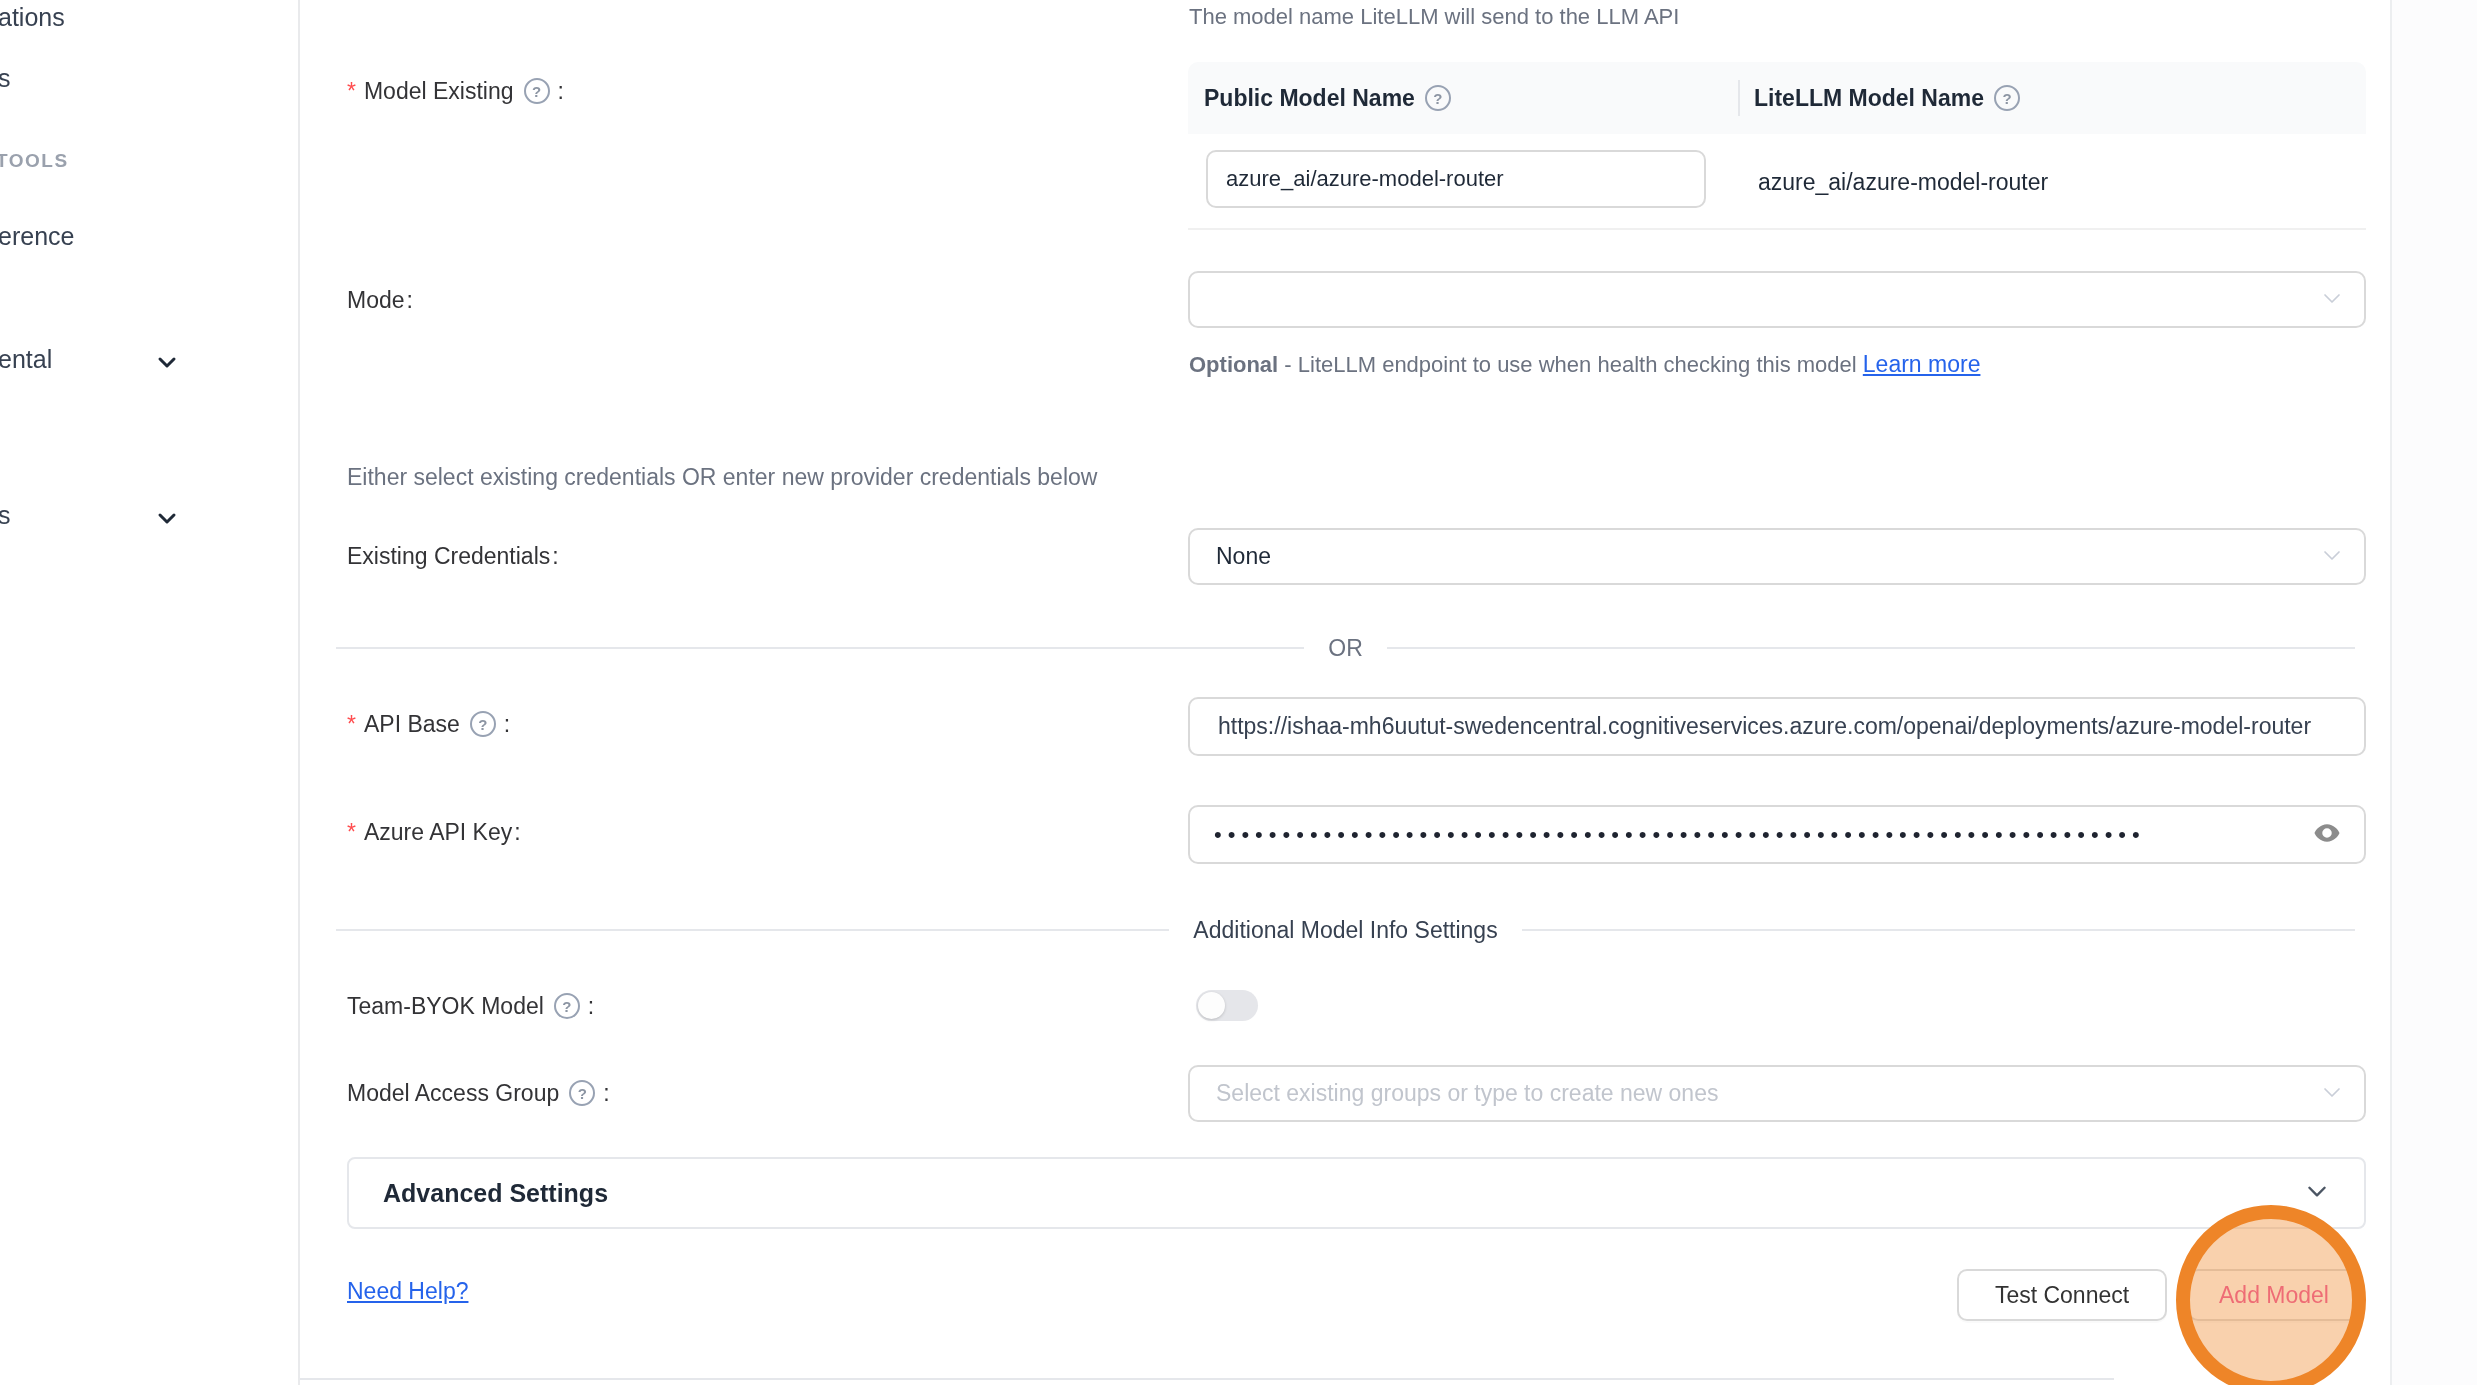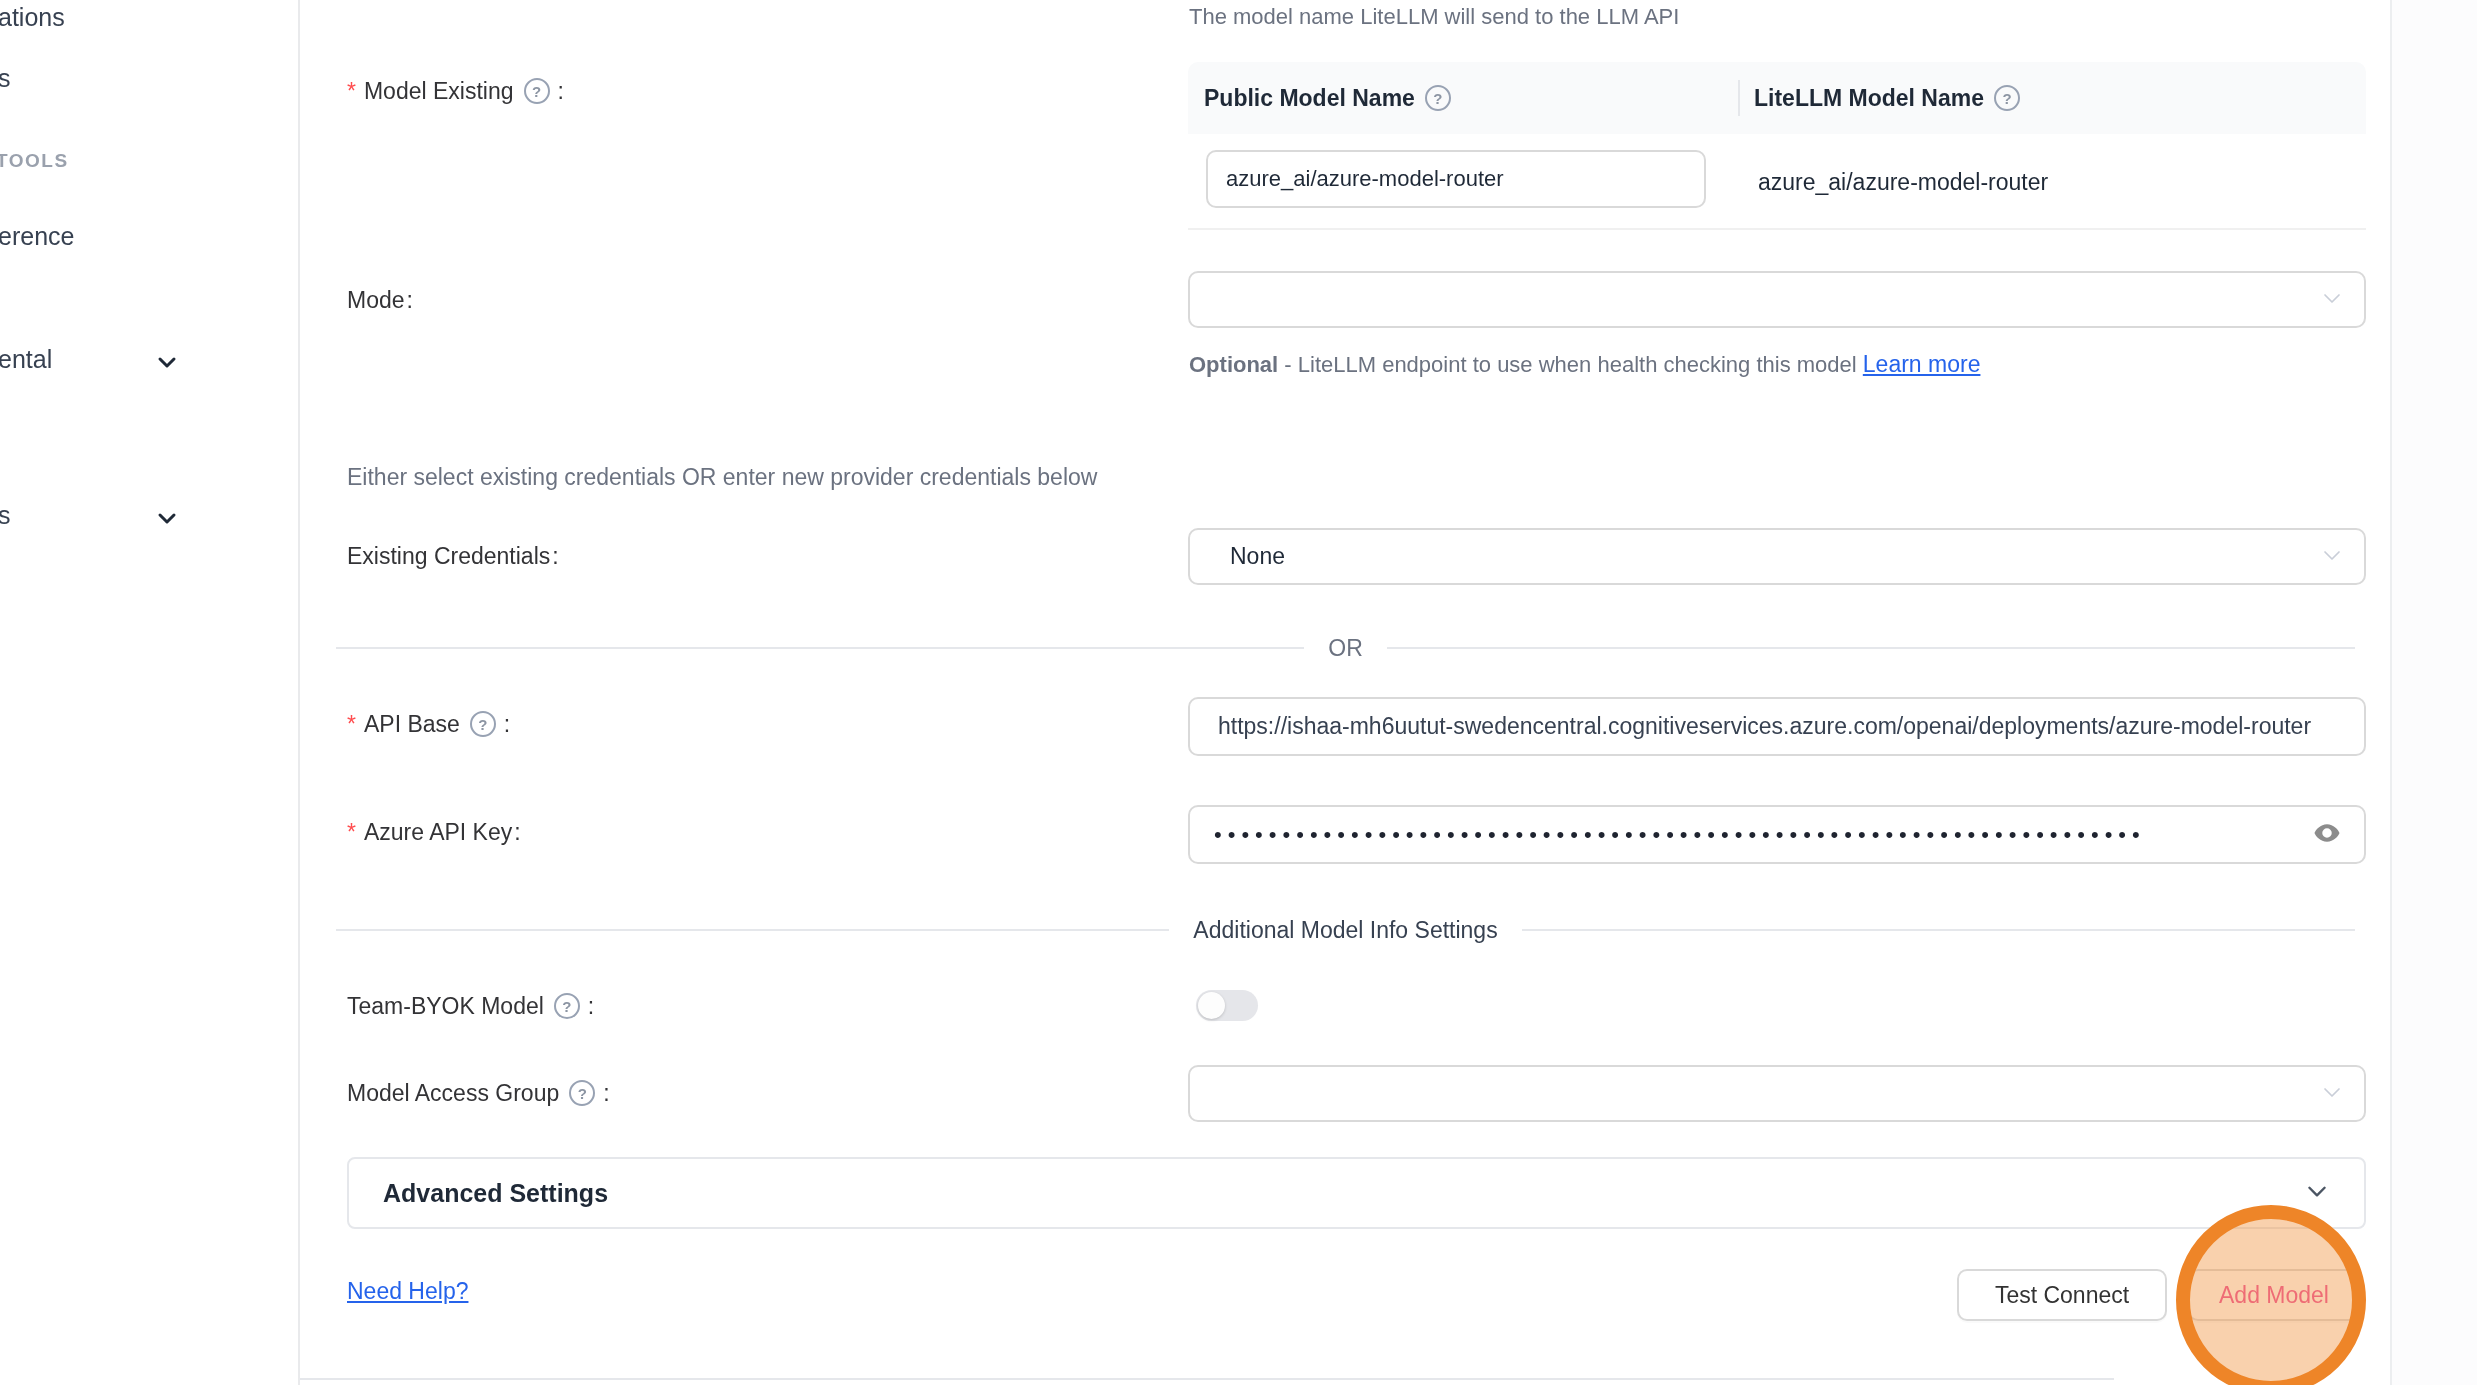--- a/index.html
+++ b/index.html
@@ -45,21 +45,21 @@
   .mm-input { position: absolute; left: 18px; top: 16px; width: 500px; height: 58px;
     border: 2px solid #d9d9d9; border-radius: 10px; font-size: 22px; color: #1f2937;
     padding: 0 18px; outline: none; font-family: inherit; background: #fff; }
   .mm-static { position: absolute; left: 570px; top: 0; height: 96px; display: flex;
     align-items: center; font-size: 23px; color: #1f2937; }
 
   
   .box { position: absolute; background: #fff; border: 2px solid #d9d9d9; border-radius: 10px;
     display: flex; align-items: center; }
   .box .chev { position: absolute; right: 20px; top: 50%; transform: translateY(-50%); }
-  .sel-text { font-size: 23px; color: #1f2937; padding-left: 40px; }
+  .sel-text { font-size: 23px; color: #1f2937; padding-left: 26px; }
   .placeholder { font-size: 23px; color: #c1c5cd; padding-left: 26px; }
   .inp-text { font-size: 23px; color: #374151; padding-left: 28px; white-space: nowrap;
     overflow: hidden; width: 100%; }
   .dots { font-size: 22px; letter-spacing: 6px; color: #1f2430; padding-left: 24px;
     white-space: nowrap; overflow: hidden; width: 1060px; }
 
   
   .tdivider { position: absolute; left: 36px; width: 2019px; height: 26px;
     display: flex; align-items: center; }
   .tdivider .line { flex: 1; height: 2px; background: #e5e7eb; }
@@ -226,20 +226,21 @@
   <div class="toggle">
     <div class="knob"></div>
   </div>
 
   <div class="row-label" style="top:1077px">
     <span>Model Access Group</span>
     <span class="qicon">?</span>
     <span class="colon">:</span>
   </div>
   <div class="box ctrl" style="top:1065px;height:57px">
+    <span class="placeholder">Select existing groups or type to create new ones</span>
     <span class="chev">
       <svg width="24" height="24" viewBox="0 0 24 24" fill="none">
           <path d="M5 9l7 7 7-7" stroke="#c9ced8" stroke-width="1.7" stroke-linecap="round" stroke-linejoin="round"></path>
         </svg>
     </span>
   </div>
 
   <div class="advanced">
     <div class="atext">Advanced Settings</div>
     <span class="achev">

